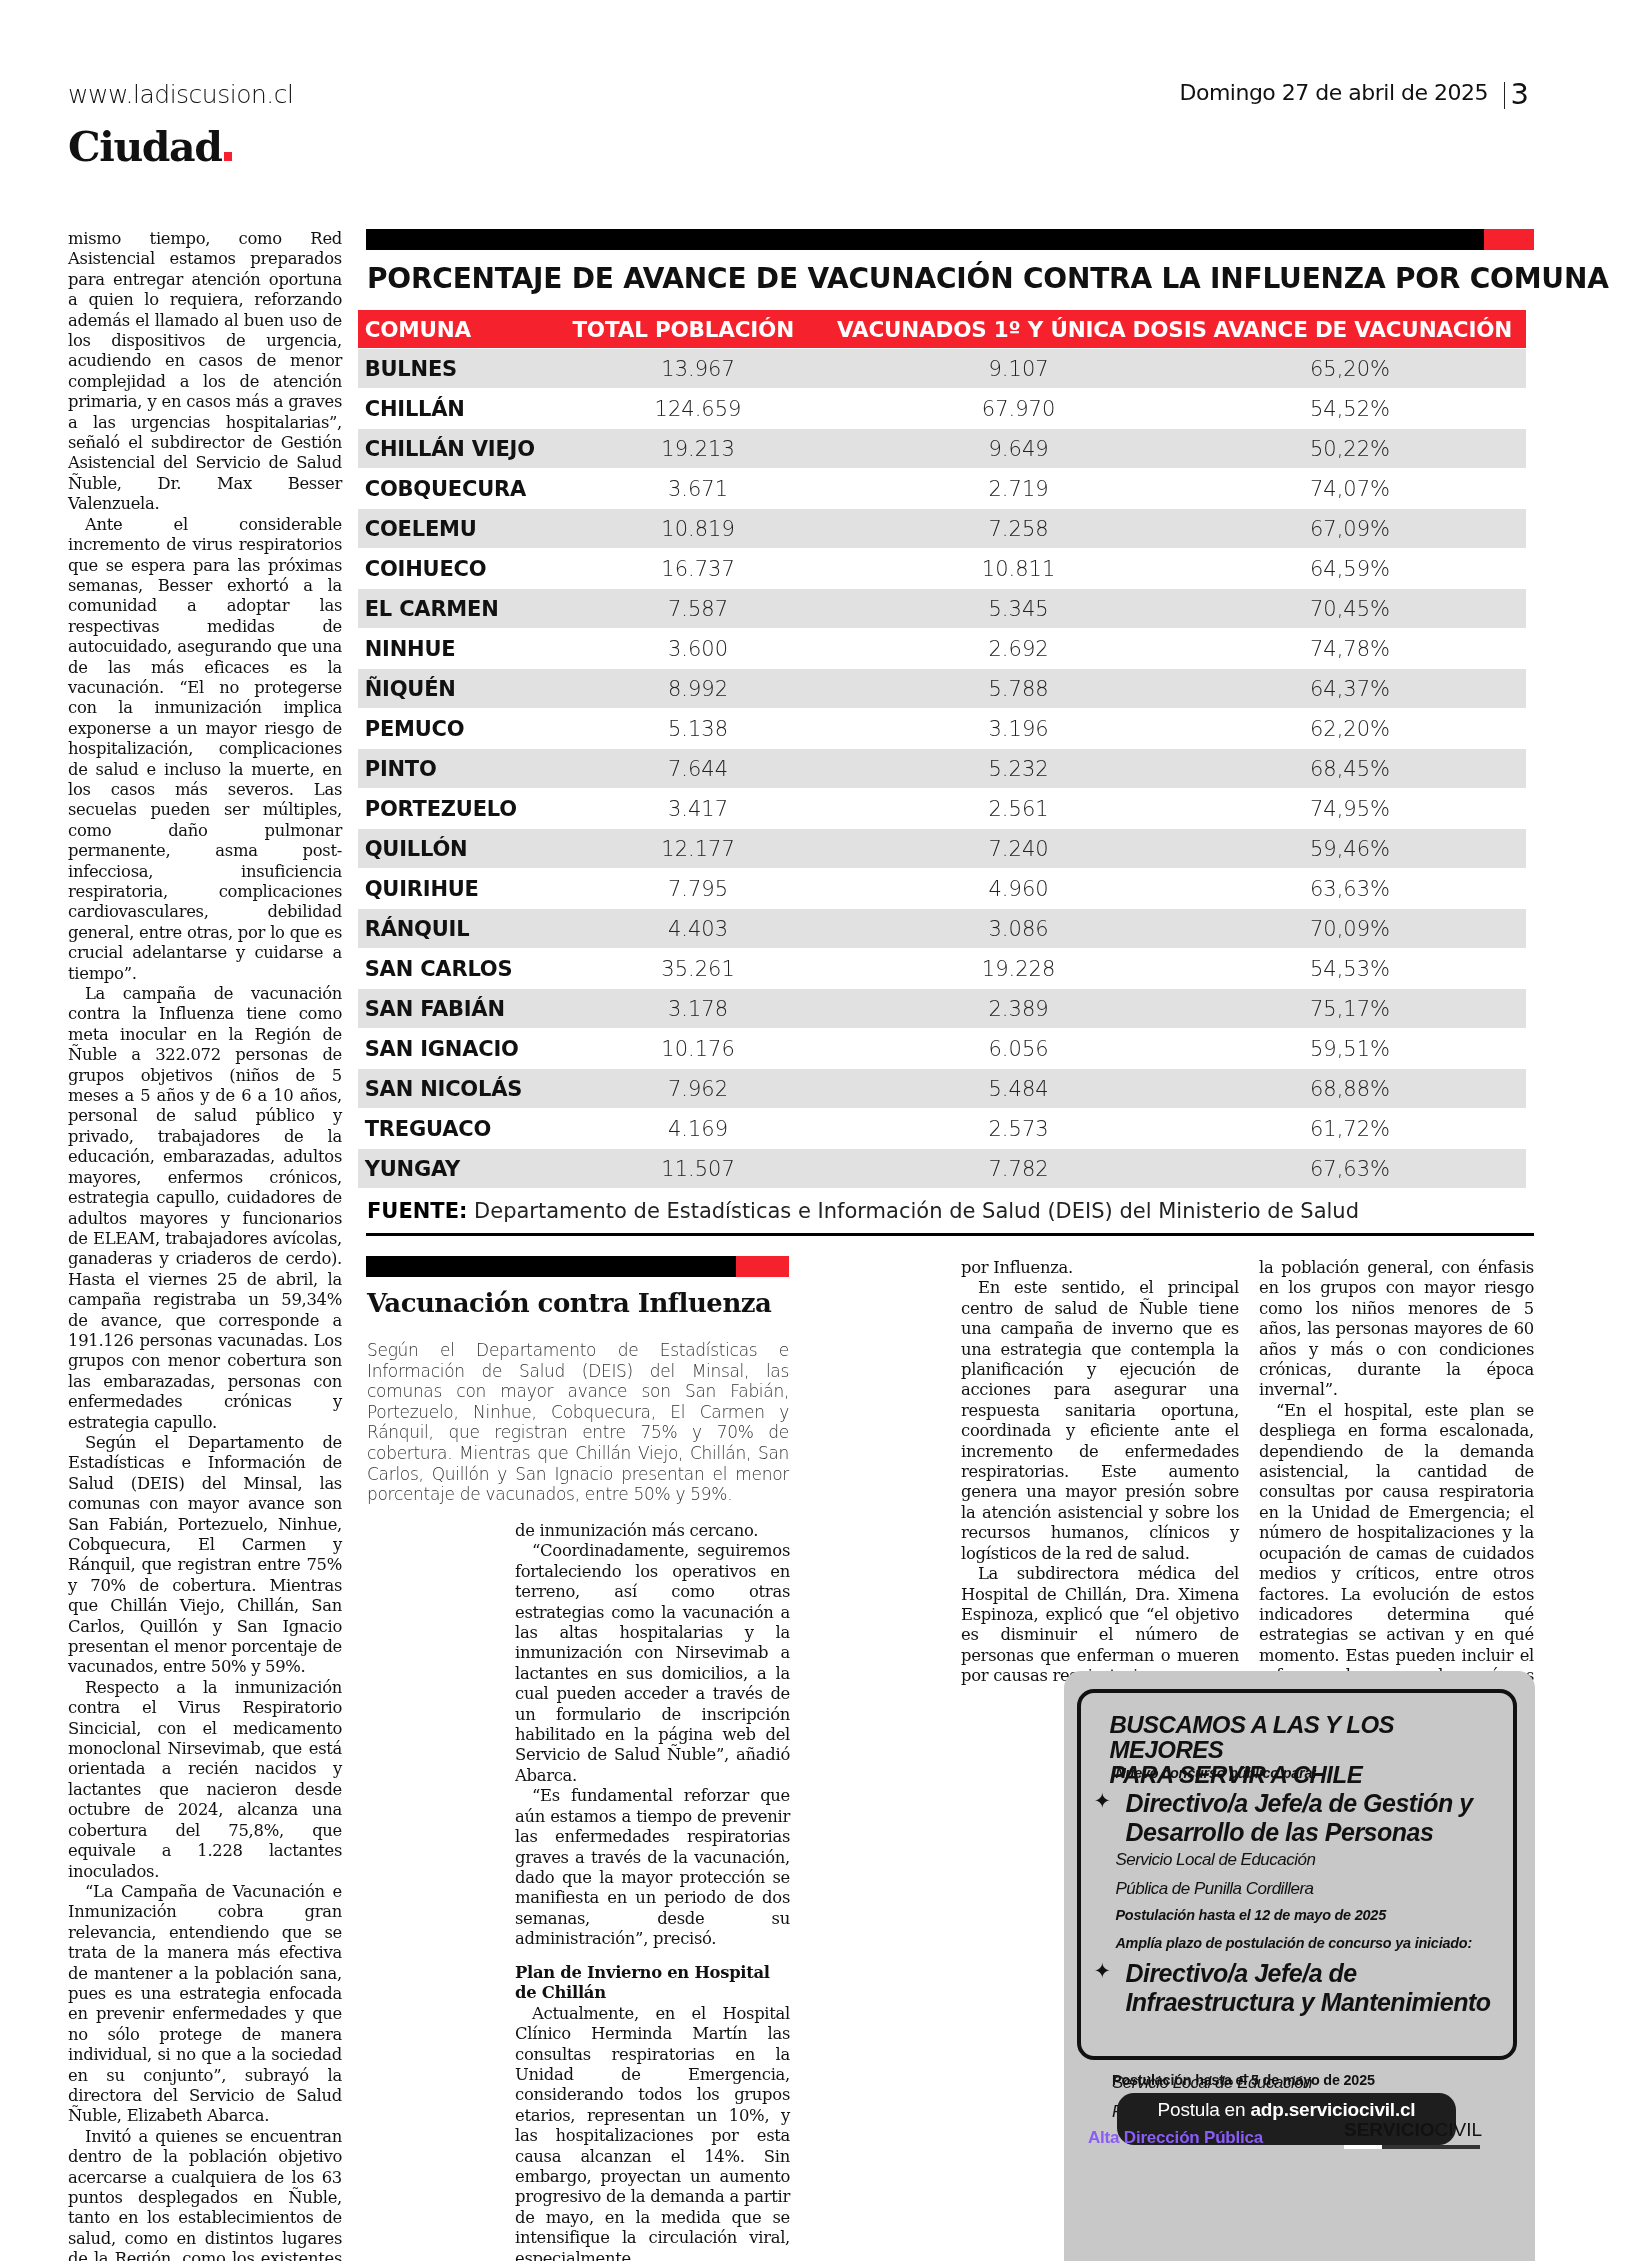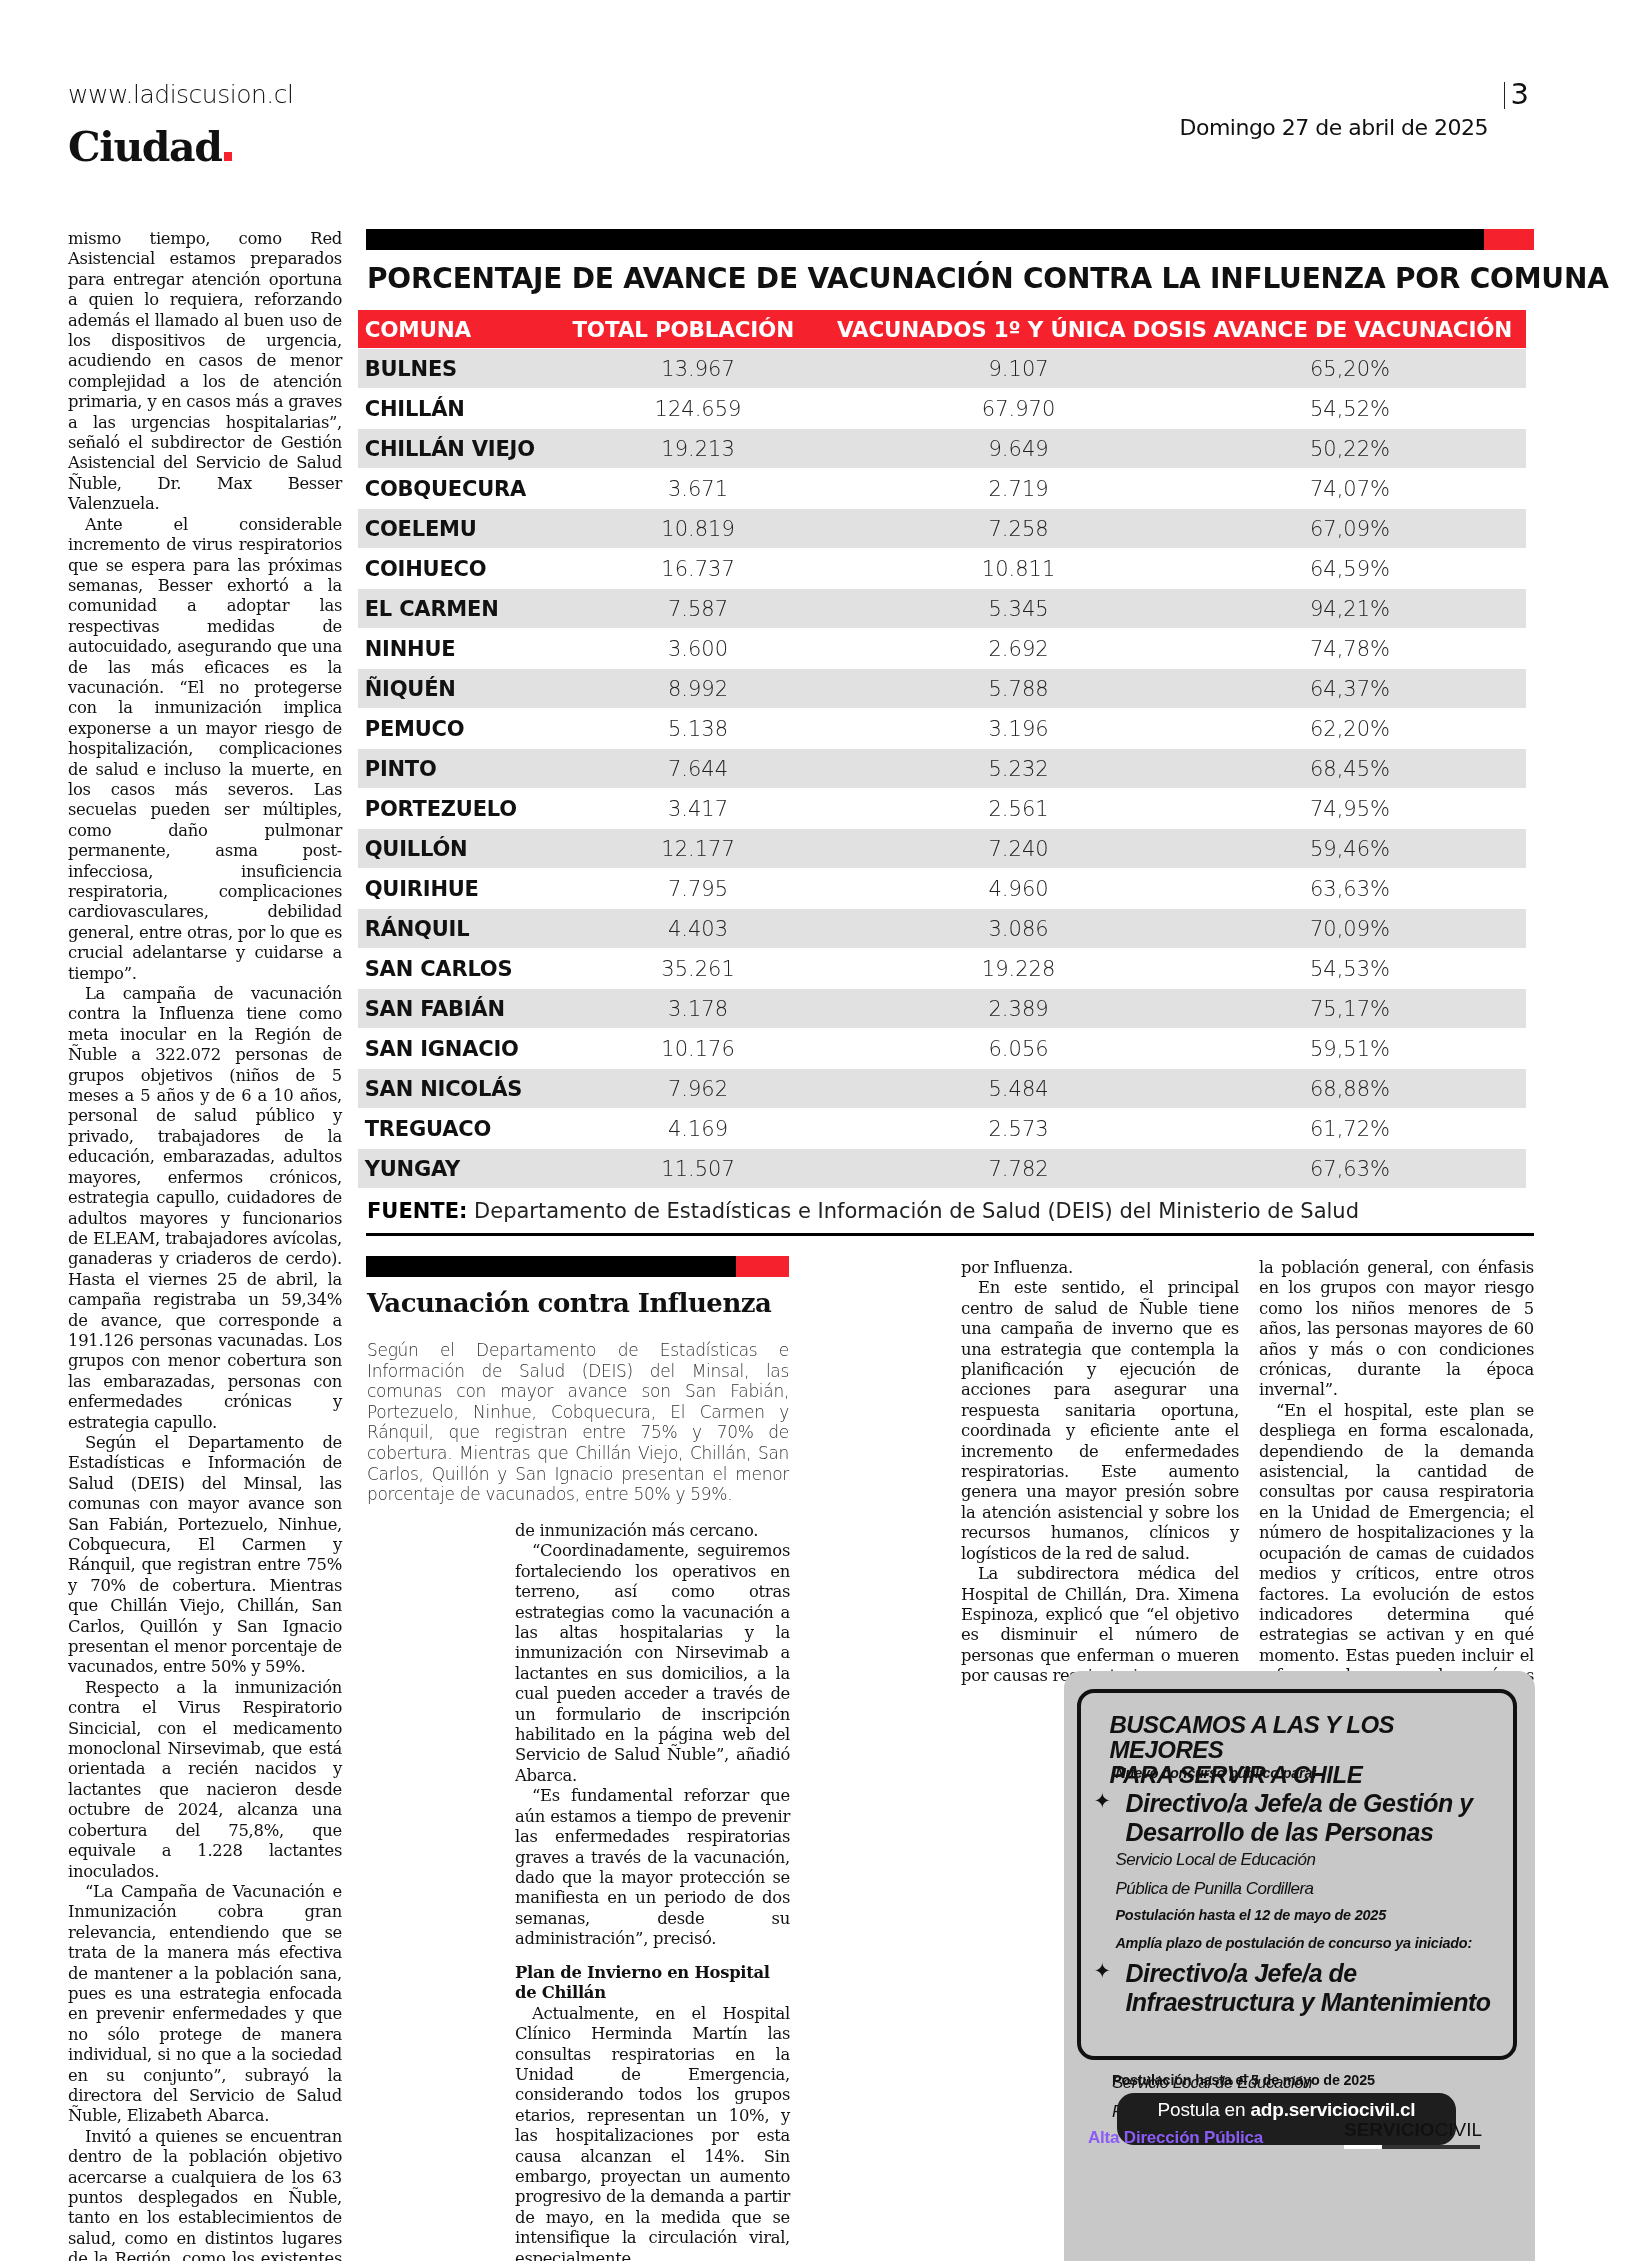--- a/index.html
+++ b/index.html
@@ -3,21 +3,21 @@
 <meta charset="utf-8">
 <style>
   html, body { margin: 0; padding: 0; background: #ffffff; }
   body { width: 1634px; height: 2261px; position: relative; overflow: hidden; color: #111; }
   .abs { position: absolute; }
   .sans { font-family: "DejaVu Sans", "Liberation Sans", sans-serif; }
   .cond { font-family: "Liberation Sans", "DejaVu Sans", sans-serif; }
 
   
   .site-url { left: 68px; top: 80px; font-size: 25px; font-weight: 300; letter-spacing: -0.5px; }
-  .date-line { right: 146px; top: 80px; font-size: 22px; letter-spacing: -0.5px; margin-top: 35px; }
+  .date-line { right: 146px; top: 80px; font-size: 22px; letter-spacing: -0.5px; }
   .date-sep { position: absolute; right: 129px; top: 82px; width: 1.4px; height: 27px; background: #222; }
   .page-num { right: 105px; top: 77px; font-size: 29px; }
   .section-title { left: 68px; top: 123px; font-size: 41px; font-weight: 700; letter-spacing: -1.4px; font-family: "DejaVu Serif", serif; }
   .section-dot { display: inline-block; width: 7.7px; height: 8.6px; background: #f5222e; margin-left: 2.9px; vertical-align: baseline; }
 
   
   .col-text { font-family: "DejaVu Serif", "Liberation Serif", serif; font-size: 16.4px; line-height: 20.4px; text-align: justify; color: #111; letter-spacing: -0.3px; hyphens: manual; }
   .col-text p { margin: 0; text-indent: 17px; }
   .col-text p.noindent { text-indent: 0; }
   .col-text h4 { margin: 13.4px 0 0 0; font-size: 16.4px; line-height: 20.4px; font-weight: 700; text-align: left; }
@@ -127,21 +127,21 @@
       <tr class="">
         <td class="comuna">COIHUECO</td>
         <td class="num">16.737</td>
         <td class="num">10.811</td>
         <td class="pct">64,59%</td>
       </tr>
       <tr class="gray">
         <td class="comuna">EL CARMEN</td>
         <td class="num">7.587</td>
         <td class="num">5.345</td>
-        <td class="pct">94,21%</td>
+        <td class="pct">70,45%</td>
       </tr>
       <tr class="">
         <td class="comuna">NINHUE</td>
         <td class="num">3.600</td>
         <td class="num">2.692</td>
         <td class="pct">74,78%</td>
       </tr>
       <tr class="gray">
         <td class="comuna">ÑIQUÉN</td>
         <td class="num">8.992</td>

